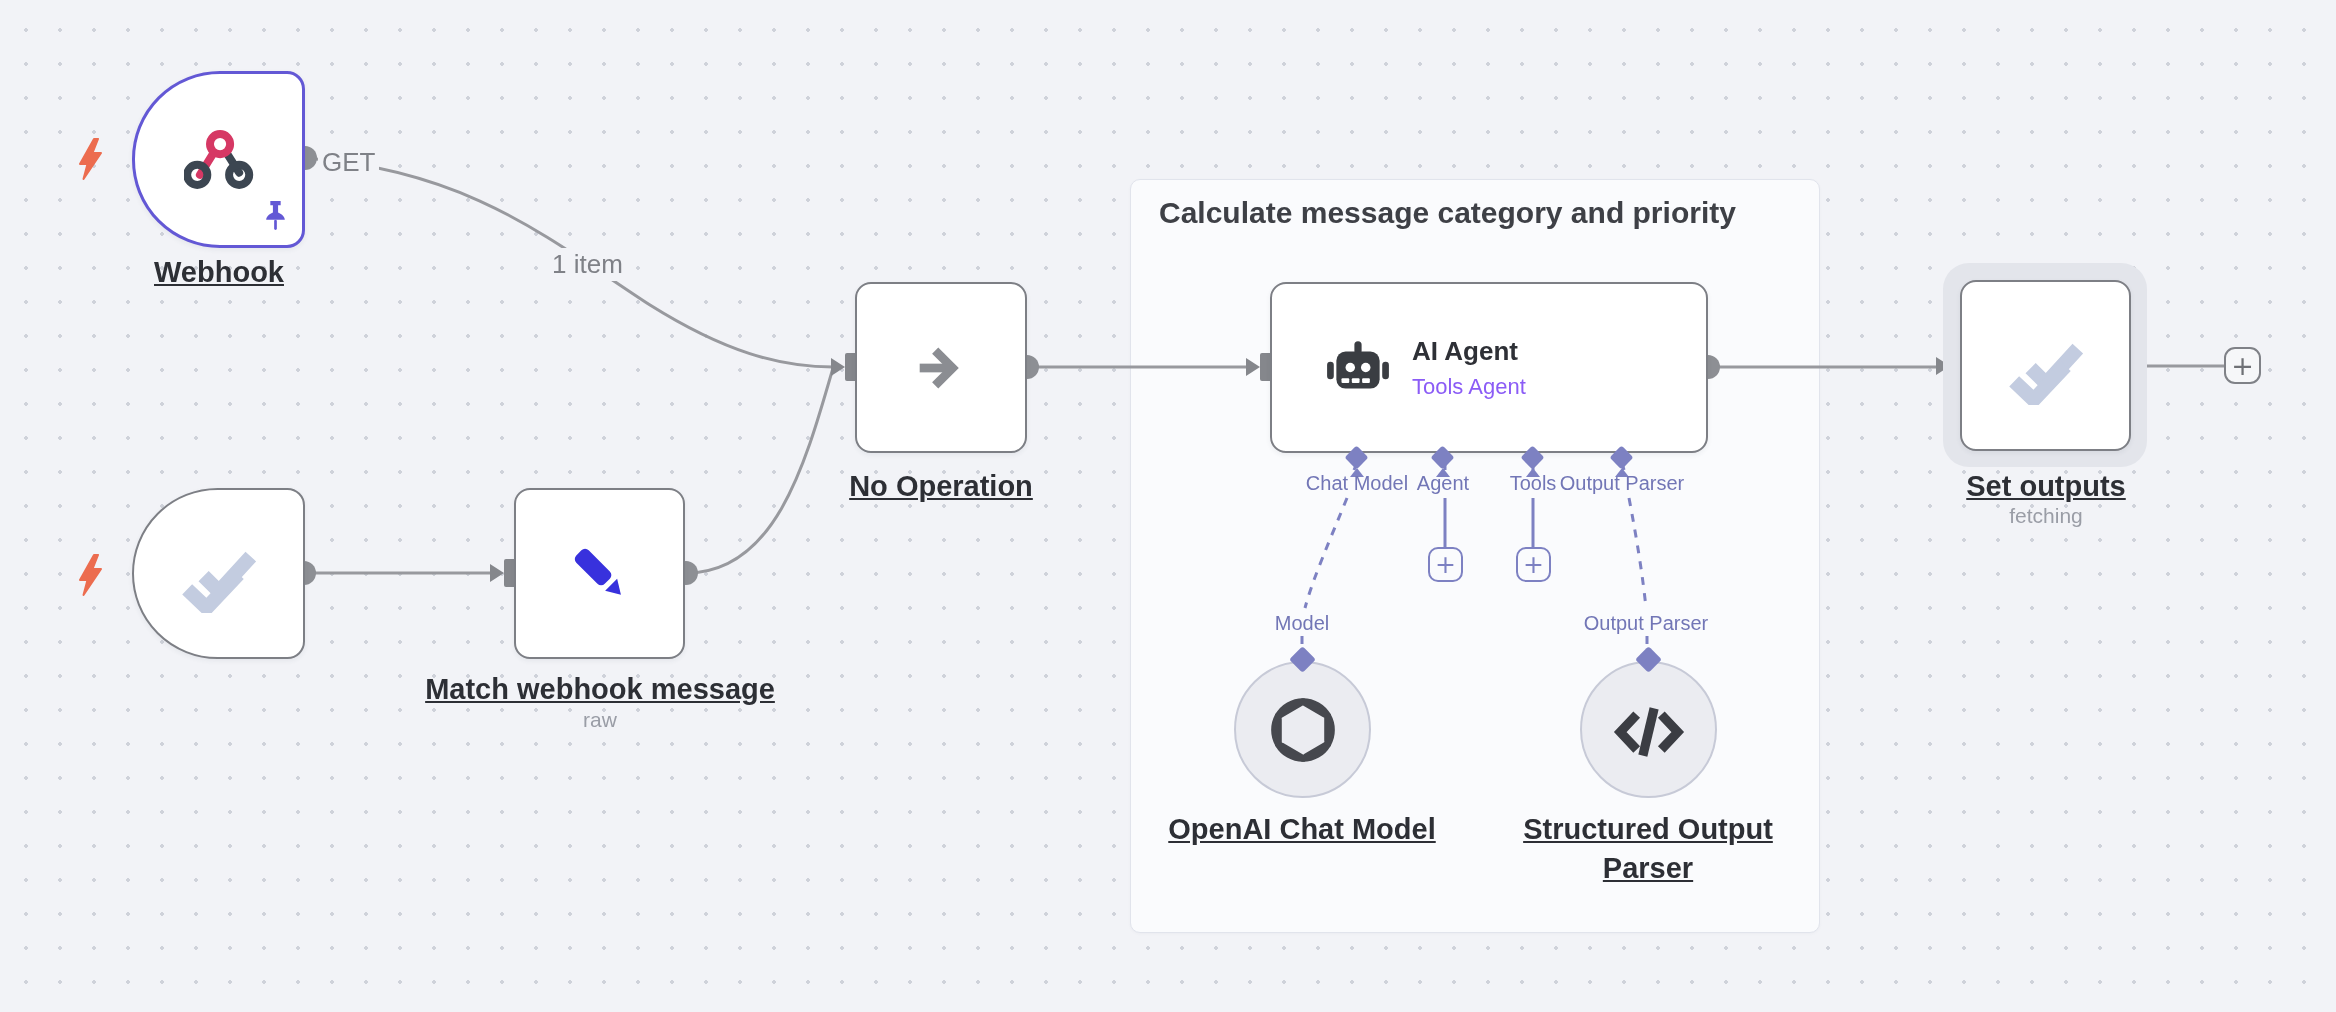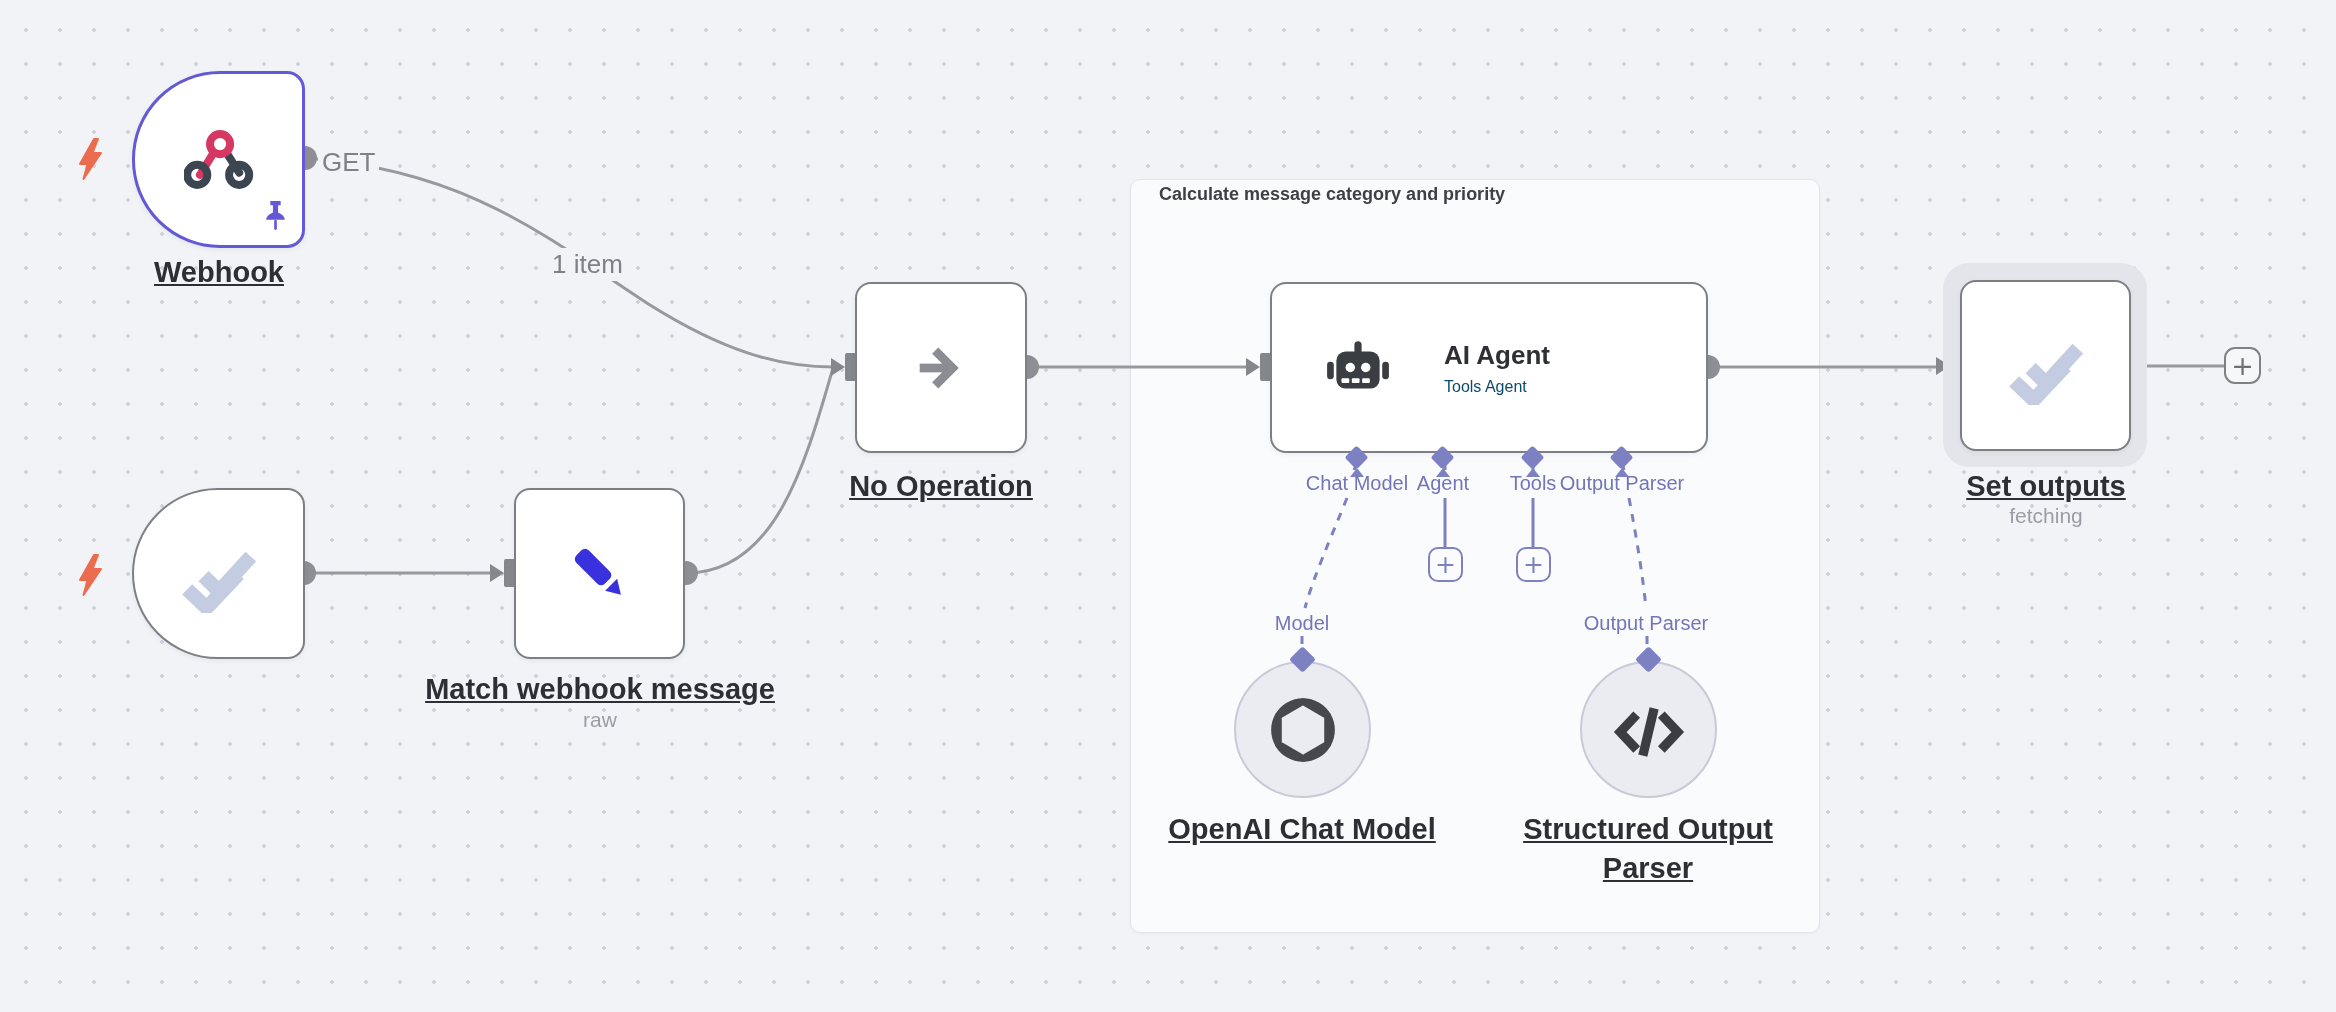--- a/index.html
+++ b/index.html
@@ -12,21 +12,21 @@
     background-image:radial-gradient(circle,#cfd2da 1.6px, transparent 1.7px);
     background-size:34px 34px; background-position:9px 13px;
   }
 
   .group {
     position:absolute; left:1130px; top:179px; width:690px; height:754px;
     background:#fafbfd; border:1.5px solid #e1e4ec; border-radius:10px; z-index:1;
     box-shadow:0 1px 3px rgba(70,75,95,.04);
   }
   .group-title {
-    position:absolute; left:28px; top:4px; font-size:18px; font-weight:700; color:#3e4046;
+    position:absolute; left:28px; top:16px; font-size:30px; font-weight:700; color:#3e4046;
   }
 
   svg.edges { position:absolute; left:0; top:0; z-index:2; pointer-events:none; }
 
   .node {
     position:absolute; background:#ffffff; border:2.5px solid #7d7f85; border-radius:16px;
     z-index:4; display:flex; align-items:center; justify-content:center;
     box-shadow:0 2px 5px rgba(60,64,80,.07);
   }
   .node.trigger { border-radius:88px 18px 18px 88px; }
@@ -211,23 +211,23 @@
         <rect x="56.5" y="22" width="6.5" height="17" rx="3.2"></rect>
       </g>
       <circle cx="25.5" cy="27.5" r="4.6" fill="#ffffff"></circle>
       <circle cx="40.5" cy="27.5" r="4.6" fill="#ffffff"></circle>
       <g fill="#ffffff">
         <rect x="17" y="38" width="7.5" height="4.6" rx="1"></rect>
         <rect x="27" y="38" width="7.5" height="4.6" rx="1"></rect>
         <rect x="37" y="38" width="7.5" height="4.6" rx="1"></rect>
       </g>
     </svg>
-    <div style="margin-left:52px">
+    <div style="margin-left:20px">
       <div style="font-size:26px;font-weight:600;color:#2e3036">AI Agent</div>
-      <div style="font-size:16px;color:#0c4a6e;margin-top:7px">Tools Agent</div>
+      <div style="font-size:22px;color:#8b5cf6;margin-top:7px">Tools Agent</div>
     </div>
   </div>
 
   <div class="diamond" style="left:1348px;top:449px"></div>
   <div class="diamond" style="left:1434px;top:449px"></div>
   <div class="diamond" style="left:1524px;top:449px"></div>
   <div class="diamond" style="left:1613px;top:449px"></div>
   <div class="notch" style="left:1350px;top:468px"></div>
   <div class="notch" style="left:1436px;top:468px"></div>
   <div class="notch" style="left:1526px;top:468px"></div>

